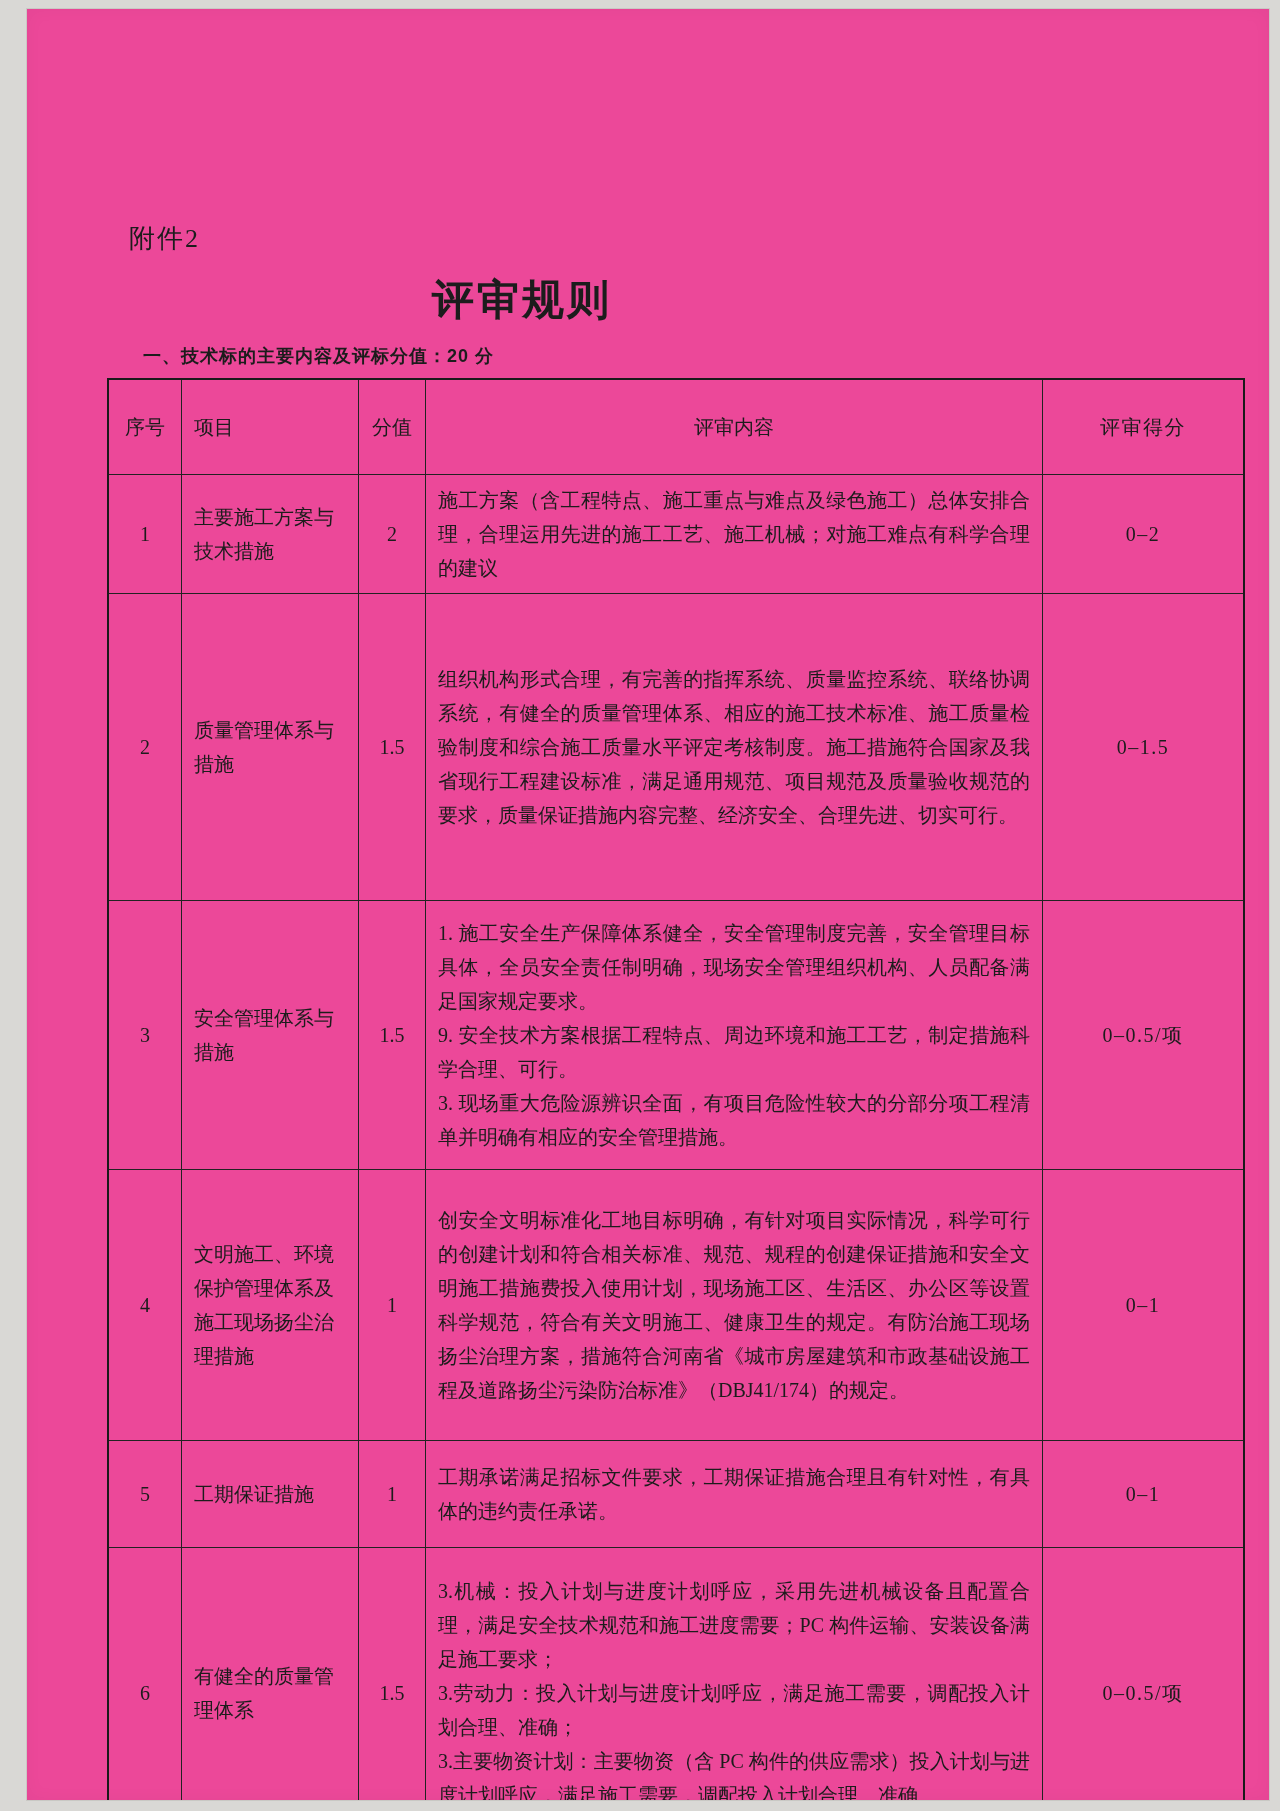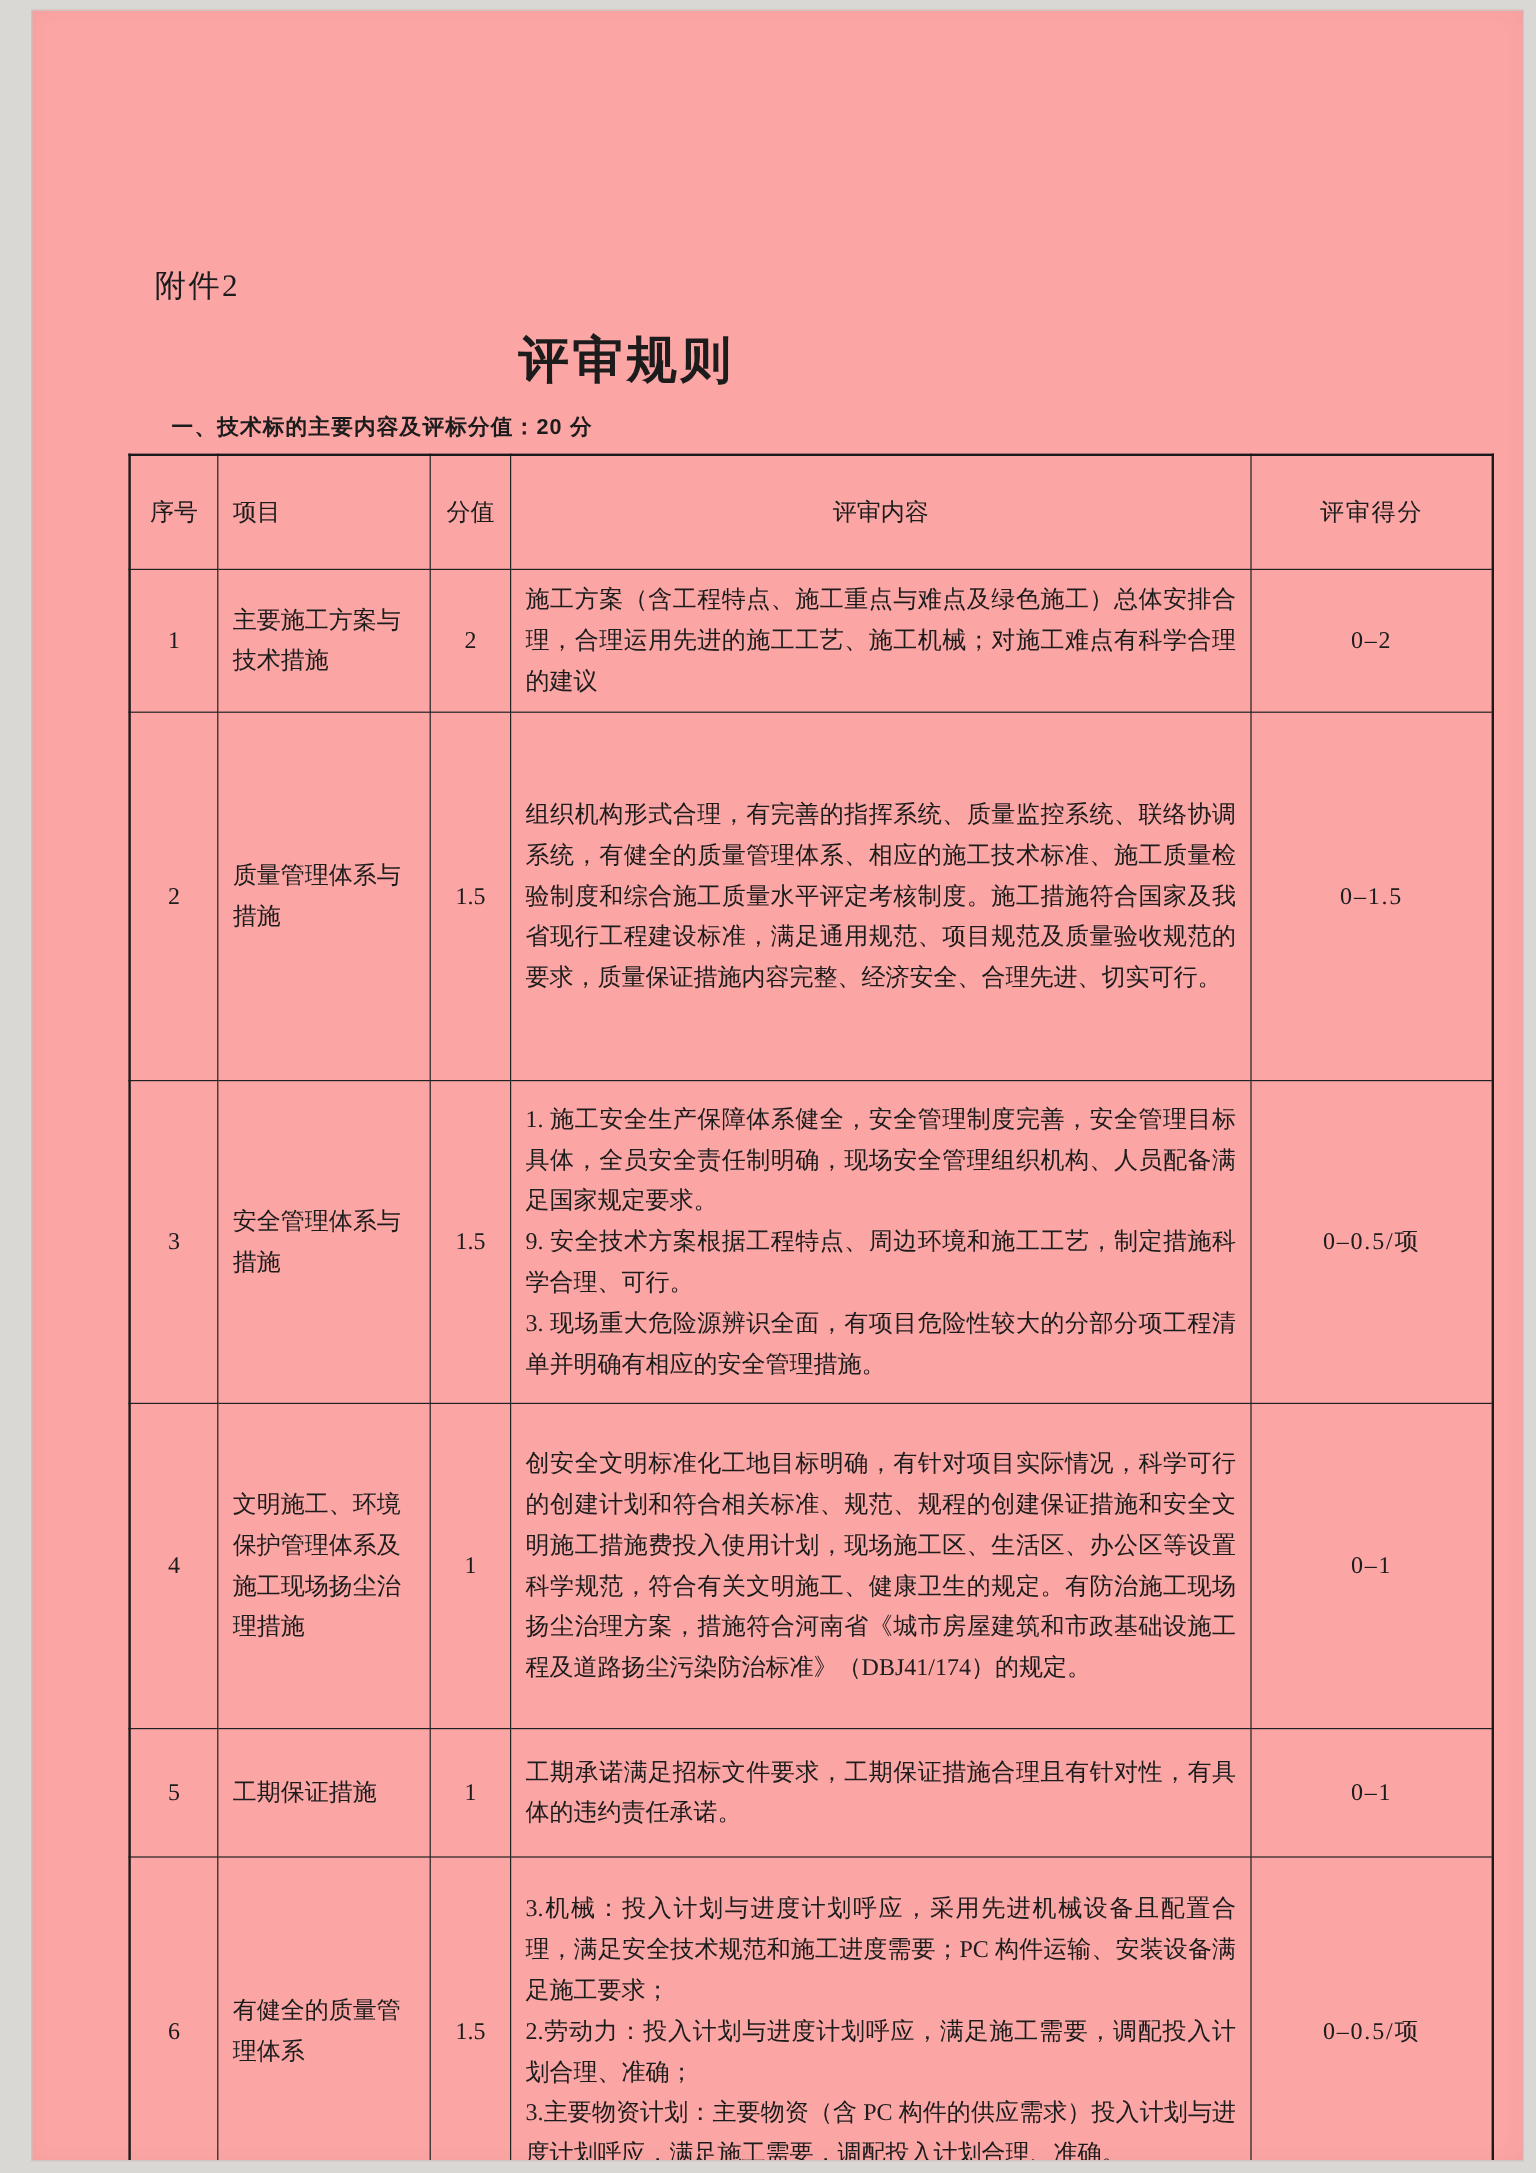--- a/index.html
+++ b/index.html
@@ -6,21 +6,21 @@
   body{
     width:1280px;height:1811px;
     background:#d9d8d5;
     position:relative;
     font-family:"Liberation Serif","DejaVu Serif",serif;
     color:#1c1c1c;
   }
   .sheet{
     position:absolute;
     left:26px;top:8px;right:10px;bottom:10px;
-    background:#fca5a5;
+    background:#ec4899;
     border:1px solid #c9c8c4;
     box-shadow:inset 0 0 18px rgba(0,0,0,0.04);
     overflow:hidden;
   }
   .content{
     padding:212px 0 0 80px;
     width:1010px;
   }
   .attachment{
     font-size:26px;
@@ -156,21 +156,21 @@
               <p>工期承诺满足招标文件要求，工期保证措施合理且有针对性，有具体的违约责任承诺。</p>
             </td>
             <td class="c-range">0–1</td>
           </tr>
           <tr>
             <td class="c-no">6</td>
             <td class="c-item">有健全的质量管理体系</td>
             <td class="c-score">1.5</td>
             <td class="c-content">
               <p>3.机械：投入计划与进度计划呼应，采用先进机械设备且配置合理，满足安全技术规范和施工进度需要；PC 构件运输、安装设备满足施工要求；</p>
-              <p>2.劳动力：投入计划与进度计划呼应，满足施工需要，调配投入计划合理、准确；</p>
+              <p>3.劳动力：投入计划与进度计划呼应，满足施工需要，调配投入计划合理、准确；</p>
               <p>3.主要物资计划：主要物资（含 PC 构件的供应需求）投入计划与进度计划呼应，满足施工需要，调配投入计划合理、准确。</p>
             </td>
             <td class="c-range">0–0.5/项</td>
           </tr>
         </tbody>
     </table>
 
     <div class="page-number">— 4 —</div>
 
   </div>

